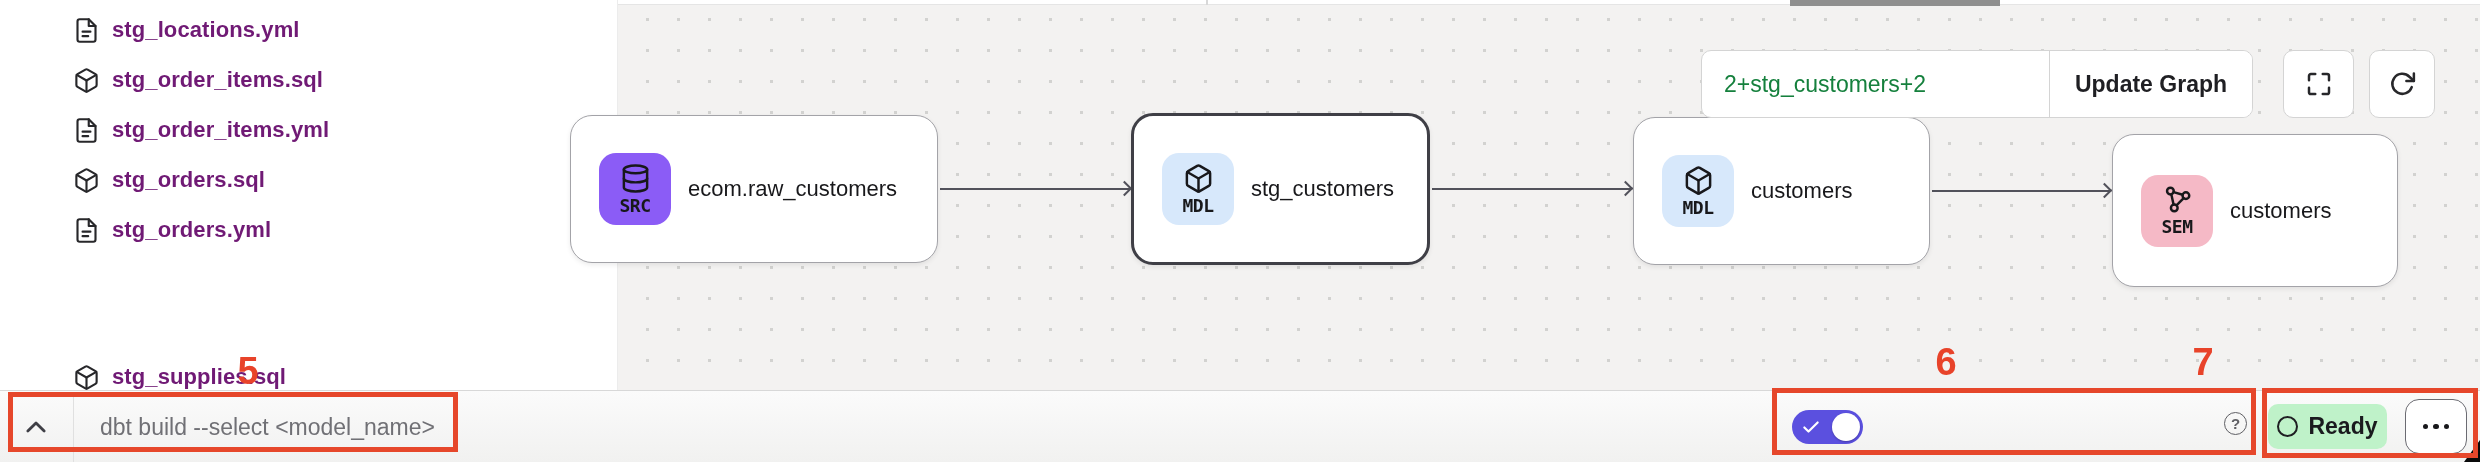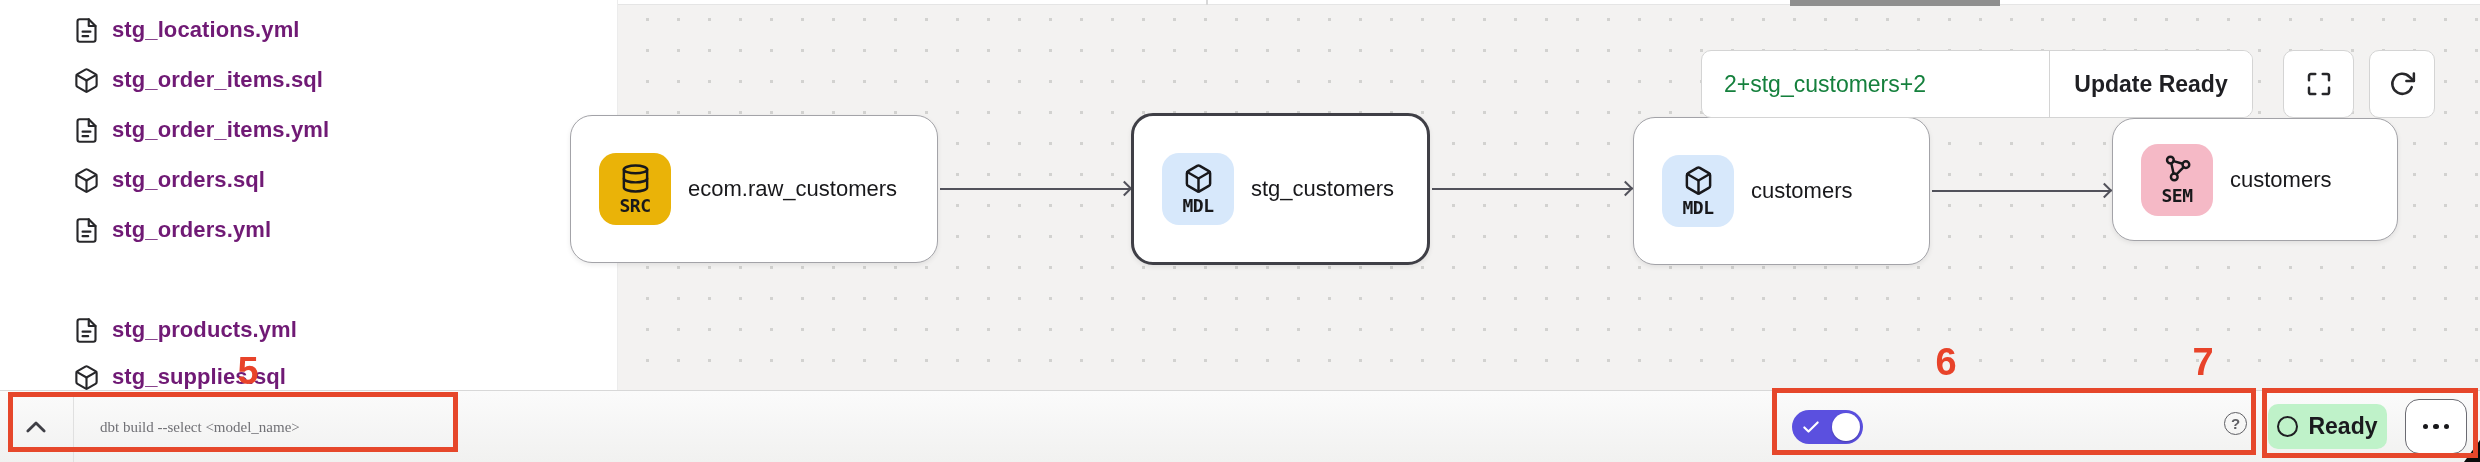--- a/index.html
+++ b/index.html
@@ -45,21 +45,21 @@
     width: 72px; height: 72px; border-radius: 17px; margin-left: 28px;
     display: flex; flex-direction: column; align-items: center; justify-content: center;
     flex: 0 0 72px;
   }
   .badge .bicon { width: 31px; height: 31px; color: #18181b; }
   .badge .bicon svg { width: 100%; height: 100%; display: block; }
   .badge .btext {
     font-family: "DejaVu Sans Mono", monospace; font-size: 18px; font-weight: 600;
     color: #18181b; letter-spacing: -0.5px; margin-top: 1px;
   }
-  .badge.src { background: #eab308; }
+  .badge.src { background: #8b5cf6; }
   .badge.mdl { background: #d7e8fb; }
   .badge.sem { background: #f5b9c6; }
   .node .nlabel { font-size: 22px; font-weight: 500; color: #18181b; margin-left: 17px; white-space: nowrap; }
 
   
   .edge { position: absolute; height: 2px; background: #52525b; z-index: 1; }
   .edge::after {
     content: ""; position: absolute; right: 0px; top: -5.5px;
     border: solid #52525b; border-width: 0 2px 2px 0; padding: 4.5px;
     transform: rotate(-45deg);
@@ -94,21 +94,21 @@
   .bottombar {
     position: absolute; left: 0; bottom: 0; width: 2480px; height: 72px;
     background: linear-gradient(#fbfbfb, #f1f1f0); border-top: 1px solid #d8d8d8; z-index: 5;
   }
   .bar-chevron { position: absolute; left: 22px; top: 22px; width: 28px; height: 28px; color: #3f3f46; cursor: pointer; }
   .bar-chevron svg { width: 100%; height: 100%; display: block; }
   .bar-divider { position: absolute; left: 73px; top: 1px; width: 1px; height: 70px; background: #e0e0e0; }
   .cmd-input {
     position: absolute; left: 100px; top: 1px; width: 1300px; height: 70px;
     border: none; outline: none; background: transparent;
-    font-family: Liberation Serif, serif; font-size: 15px; color: #3f3f46;
+    font-family: Liberation Sans, sans-serif; font-size: 23px; color: #3f3f46;
   }
   .cmd-input::placeholder { color: #707075; opacity: 1; }
 
   .defer-toggle {
     position: absolute; left: 1792px; top: 19px; width: 71px; height: 34px;
     background: #5b50df; border-radius: 17px; cursor: pointer;
   }
   .defer-toggle .tcheck { position: absolute; left: 9px; top: 7px; width: 20px; height: 20px; color: #ffffff; }
   .defer-toggle .tcheck svg { width: 100%; height: 100%; display: block; }
   .defer-toggle .knob {
@@ -237,28 +237,20 @@
       <span class="fname">stg_orders.sql</span>
     </div>
     <div class="file-row" style="top:205px">
       <span class="ficon">
           <svg viewBox="0 0 24 24">
             <use href="#i-file"></use>
           </svg>
         </span>
       <span class="fname">stg_orders.yml</span>
     </div>
-    <div class="file-row" style="top:305px">
-      <span class="ficon">
-          <svg viewBox="0 0 24 24">
-            <use href="#i-file"></use>
-          </svg>
-        </span>
-      <span class="fname">stg_products.yml</span>
-    </div>
     <div class="file-row" style="top:352px">
       <span class="ficon">
           <svg viewBox="0 0 24 24">
             <use href="#i-cube"></use>
           </svg>
         </span>
       <span class="fname">stg_supplies.sql</span>
     </div>
   </nav>
 
@@ -301,36 +293,36 @@
       <span class="bicon">
           <svg viewBox="0 0 24 24">
             <use href="#i-cube"></use>
           </svg>
         </span>
       <span class="btext">MDL</span>
     </div>
     <span class="nlabel">customers</span>
   </div>
 
-  <div class="node" style="left:2112px; top:118px; width:286px; height:123px;">
+  <div class="node" style="left:2112px; top:134px; width:286px; height:153px;">
     <div class="badge sem">
       <span class="bicon">
           <svg viewBox="0 0 24 24">
             <use href="#i-sem"></use>
           </svg>
         </span>
       <span class="btext">SEM</span>
     </div>
     <span class="nlabel">customers</span>
   </div>
 
   <div class="selector-group">
     <input class="selector-input" type="text" value="2+stg_customers+2" style="">
     <div class="selector-divider"></div>
-    <button class="update-graph-btn">Update Ready</button>
+    <button class="update-graph-btn">Update Graph</button>
   </div>
   <button class="icon-btn btn-fullscreen">
     <span>
         <svg viewBox="0 0 24 24" width="30" height="30">
           <use href="#i-max"></use>
         </svg>
       </span>
   </button>
   <button class="icon-btn btn-refresh">
     <span>

